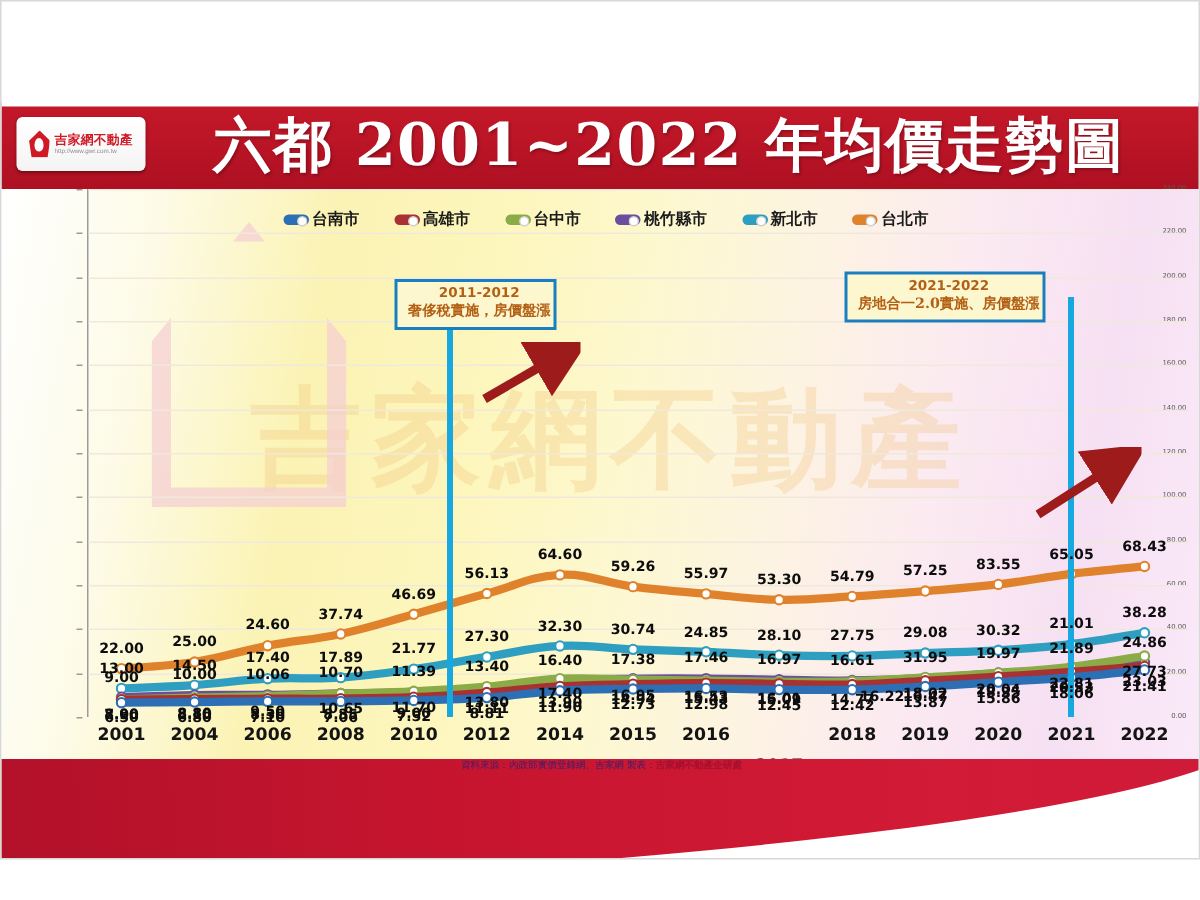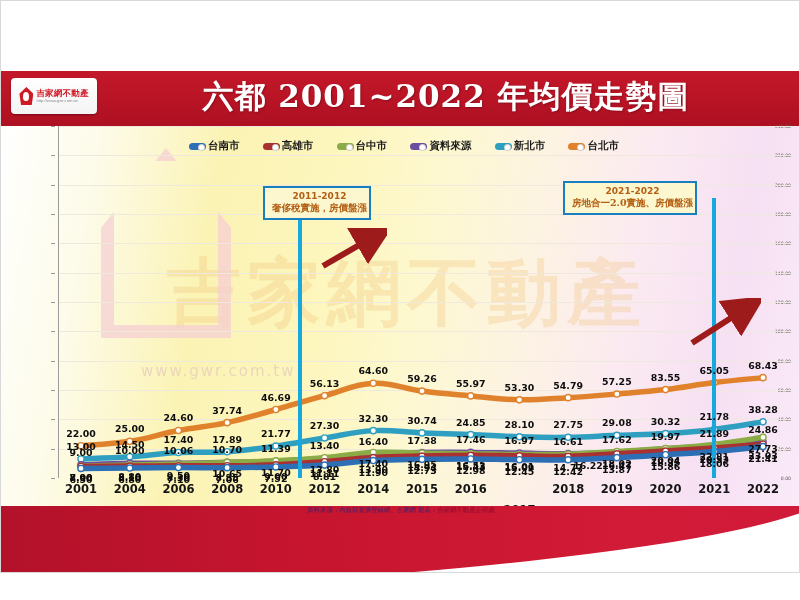--- a/index.html
+++ b/index.html
@@ -43,21 +43,21 @@
   }
   #logo-mark::after{
     content:""; position:absolute; left:4px; top:5px; width:6px; height:9px;
     background:#ffffff; border-radius:50% 50% 45% 45%;
   }
   #logo-text { display:flex; flex-direction:column; line-height:1; }
   #logo-name { font-size: 8.5px; color:#cf1a26; font-weight:bold; letter-spacing:.2px;}
   #logo-url  { font-size: 4.2px; color:#8b8b8b; margin-top:2px; letter-spacing:0; }
   #slide-title {
     position: absolute; left: 110px; top: 6px; width: 670px; height: 46px;
-    color: #ffffff; font-size: 31px; font-weight: bold;
+    color: #ffffff; font-size: 39px; font-weight: bold;
     font-family: "DejaVu Serif", "Liberation Serif", serif;
     display:flex; align-items:center; justify-content:center;
     letter-spacing: 1px;
     text-shadow: 1px 1px 2px rgba(0,0,0,.25);
     white-space: nowrap;
   }
 
   
   #chart-area {
     position:absolute; left:0; top:125px; width:800px; height:380px;
@@ -203,21 +203,20 @@
 
     <div id="slide-title">六都  2001~2022 年均價走勢圖</div>
   </div>
 
   <div id="chart-area">
 
     <div id="watermark">
       <div id="wm-text">吉家網不動產</div>
     </div>
     <div id="wm-house"></div>
-    <div id="wm-url">www.gwr.com.tw</div>
 
     <div id="yaxis"></div>
     <div id="yticks">
         <div class="ytick-label" style="top: 352px;">0.00</div>
         <div class="ytick-mark" style="top: 352px;"></div>
         <div class="ytick-label" style="top: 322.667px;">20.00</div>
         <div class="ytick-mark" style="top: 322.667px;"></div>
         <div class="ytick-label" style="top: 293.333px;">40.00</div>
         <div class="ytick-mark" style="top: 293.333px;"></div>
         <div class="ytick-label" style="top: 264px;">60.00</div>
@@ -264,21 +263,21 @@
         <div class="legend-item">
           <span class="legend-swatch" style="background: rgb(169, 49, 49);"></span>
           <span class="legend-label">高雄市</span>
         </div>
         <div class="legend-item">
           <span class="legend-swatch" style="background: rgb(138, 171, 69);"></span>
           <span class="legend-label">台中市</span>
         </div>
         <div class="legend-item">
           <span class="legend-swatch" style="background: rgb(107, 79, 158);"></span>
-          <span class="legend-label">資料來源</span>
+          <span class="legend-label">桃竹縣市</span>
         </div>
         <div class="legend-item">
           <span class="legend-swatch" style="background: rgb(46, 159, 192);"></span>
           <span class="legend-label">新北市</span>
         </div>
         <div class="legend-item">
           <span class="legend-swatch" style="background: rgb(224, 130, 44);"></span>
           <span class="legend-label">台北市</span>
         </div>
       </div>
@@ -410,34 +409,34 @@
         <div class="dlabel" style="left: 226.143px; top: 312.761px;">17.89</div>
         <div class="dlabel" style="left: 274.857px; top: 307.071px;">21.77</div>
         <div class="dlabel" style="left: 323.571px; top: 298.96px;">27.30</div>
         <div class="dlabel" style="left: 372.286px; top: 291.627px;">32.30</div>
         <div class="dlabel" style="left: 421px; top: 293.915px;">30.74</div>
         <div class="dlabel" style="left: 469.714px; top: 295.543px;">24.85</div>
         <div class="dlabel" style="left: 518.429px; top: 297.787px;">28.10</div>
         <div class="dlabel" style="left: 567.143px; top: 298.3px;">27.75</div>
         <div class="dlabel" style="left: 615.857px; top: 296.349px;">29.08</div>
         <div class="dlabel" style="left: 664.571px; top: 294.531px;">30.32</div>
-        <div class="dlabel" style="left: 713.286px; top: 290.395px;">21.78</div>
+        <div class="dlabel" style="left: 713.286px; top: 290.395px;">21.01</div>
         <div class="dlabel" style="left: 762px; top: 282.856px;">38.28</div>
         <div class="dlabel" style="left: 80px; top: 325.8px;">9.00</div>
         <div class="dlabel" style="left: 128.714px; top: 324.333px;">10.00</div>
         <div class="dlabel" style="left: 177.429px; top: 324.245px;">10.06</div>
         <div class="dlabel" style="left: 226.143px; top: 323.307px;">10.70</div>
         <div class="dlabel" style="left: 274.857px; top: 322.295px;">11.39</div>
         <div class="dlabel" style="left: 323.571px; top: 319.347px;">13.40</div>
         <div class="dlabel" style="left: 372.286px; top: 314.947px;">16.40</div>
         <div class="dlabel" style="left: 421px; top: 313.509px;">17.38</div>
         <div class="dlabel" style="left: 469.714px; top: 313.392px;">17.46</div>
         <div class="dlabel" style="left: 518.429px; top: 314.111px;">16.97</div>
         <div class="dlabel" style="left: 567.143px; top: 314.639px;">16.61</div>
-        <div class="dlabel" style="left: 615.857px; top: 313.157px;">17.62</div>
+        <div class="dlabel" style="left: 615.857px; top: 313.157px;">31.95</div>
         <div class="dlabel" style="left: 664.571px; top: 309.711px;">19.97</div>
         <div class="dlabel" style="left: 713.286px; top: 306.895px;">21.89</div>
         <div class="dlabel" style="left: 762px; top: 302.539px;">24.86</div>
         <div class="dlabel" style="left: 80px; top: 351.267px;">8.00</div>
         <div class="dlabel" style="left: 128.714px; top: 350.093px;">8.80</div>
         <div class="dlabel" style="left: 177.429px; top: 349.067px;">9.50</div>
         <div class="dlabel" style="left: 226.143px; top: 347.38px;">10.65</div>
         <div class="dlabel" style="left: 274.857px; top: 345.84px;">11.70</div>
         <div class="dlabel" style="left: 323.571px; top: 342.76px;">13.80</div>
         <div class="dlabel" style="left: 372.286px; top: 337.48px;">17.40</div>

